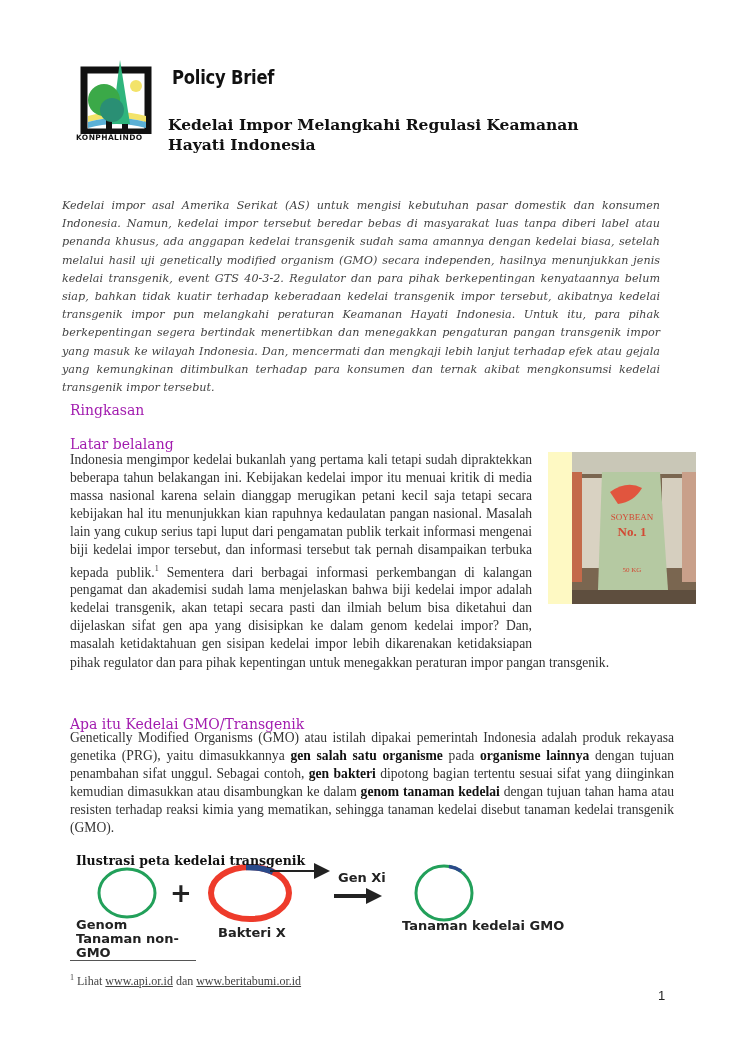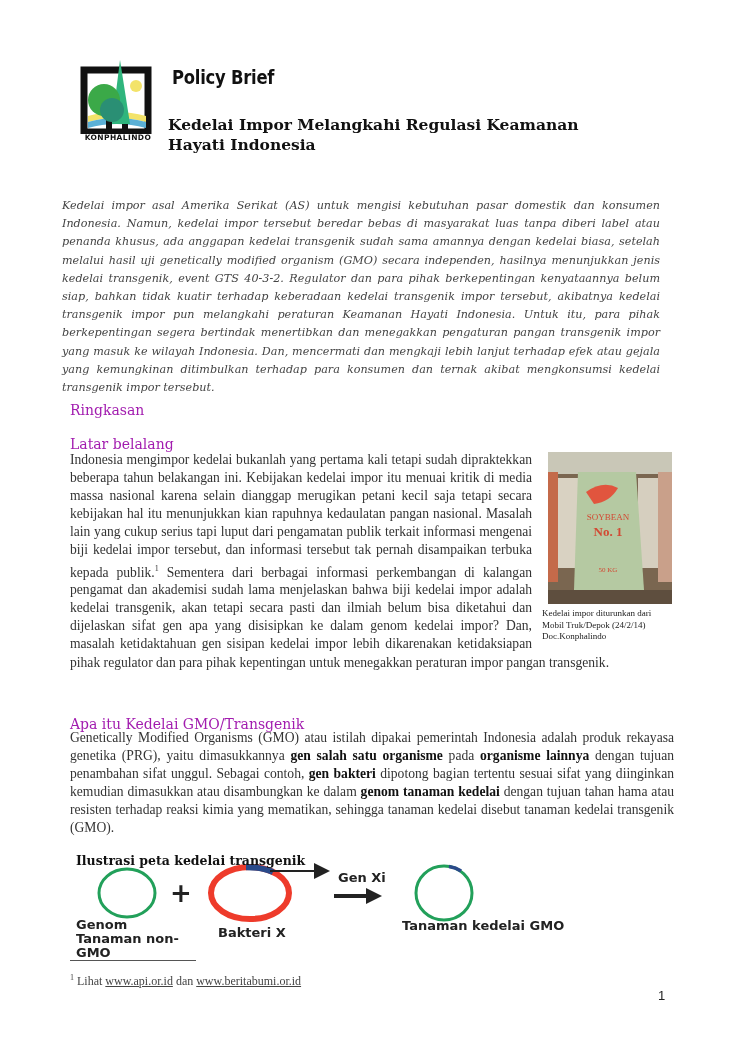--- a/index.html
+++ b/index.html
@@ -2,21 +2,21 @@
 <html><head>
 <meta charset="utf-8">
 <style>
   html, body { margin: 0; padding: 0; background: #ffffff; }
   body { width: 744px; height: 1058px; position: relative; overflow: hidden;
          font-family: "DejaVu Serif", serif; color: #222; }
   .abs { position: absolute; }
 
   
   #logo { left: 76px; top: 58px; width: 82px; height: 88px; }
-  #logo-text { left: 76px; top: 133px; width: 84px; text-align: center;
+  #logo-text { left: 76px; top: 133px; width: 84px; text-align: left;
                font-family: "DejaVu Sans", sans-serif; font-size: 7.5px; font-weight: bold;
                letter-spacing: 0.4px; color: #111; }
   #brief-label { left: 172px; top: 65px; font-family: "DejaVu Sans", sans-serif;
                  font-weight: bold; font-size: 20px; color: #111; transform: scaleX(0.82);
                  transform-origin: left top; letter-spacing: -0.3px; }
   #doc-title { left: 168px; top: 115px; width: 470px; font-family: "DejaVu Serif", serif;
                font-weight: bold; font-size: 15.5px; line-height: 20px; color: #111; }
 
   
   #abstract { left: 62px; top: 197px; width: 598px; font-style: italic;
@@ -30,22 +30,22 @@
   #h-gmo { left: 70px; top: 716px; }
 
   
   .body { font-family: "Liberation Serif", serif; font-size: 13.6px; line-height: 18.1px;
           text-align: justify; color: #333; }
   #latar-wrap { left: 70px; top: 451px; width: 604px; }
   #photo-box { float: right; width: 132px; height: 190px; margin-left: 10px; }
   .b { font-weight: bold; color: #111; }
 
   
-  #photo { width: 124px; height: 152px; margin-left: 6px; margin-top: 1px; background: #5eead4;
-           position: relative; overflow: hidden; }
+  #photo { width: 124px; height: 152px; margin-left: 6px; margin-top: 1px; background: #fef9c3;
+           position: relative; overflow: hidden; padding-left: 24px; }
   #caption { margin-left: 0px; margin-top: 4px; font-family: "Liberation Serif", serif;
              font-size: 9px; line-height: 11.5px; color: #222; text-align: left; }
 
   #gmo-para { left: 70px; top: 729px; width: 604px; }
 
   
   #diagram { left: 70px; top: 848px; width: 500px; height: 100px; }
   #diag-title { left: 76px; top: 853px; font-family: "DejaVu Serif", serif; font-weight: bold;
                 font-size: 12.5px; color: #111; }
   .dlabel { font-family: "DejaVu Sans", sans-serif; font-weight: bold; font-size: 13px; color: #222; }
@@ -107,21 +107,20 @@
         <rect x="110" y="20" width="14" height="110" fill="#c9a08a"></rect>
 
         <path d="M30 20 L88 20 L96 138 L26 138 Z" fill="#b5c9a2"></path>
         <path d="M38 40 Q55 28 70 36 Q62 50 46 52 Z" fill="#e1553e"></path>
         <text x="60" y="68" font-family="Liberation Serif, serif" font-size="9" fill="#d24a34" text-anchor="middle">SOYBEAN</text>
         <text x="60" y="84" font-family="Liberation Serif, serif" font-size="13" font-weight="bold" fill="#d24a34" text-anchor="middle">No. 1</text>
         <text x="60" y="120" font-family="Liberation Serif, serif" font-size="7" fill="#d24a34" text-anchor="middle">50 KG</text>
         <rect x="0" y="138" width="124" height="14" fill="#5e4e3e"></rect>
       </svg>
     </div>
-    <div id="caption">Kedelai impor diturunkan dari Mobil Truk/Depok (24/2/14) Doc.Konphalindo</div>
   </div>
   <span>Indonesia mengimpor kedelai bukanlah yang pertama kali tetapi sudah dipraktekkan beberapa tahun belakangan ini. Kebijakan kedelai impor itu menuai kritik di media massa nasional karena selain dianggap merugikan petani kecil saja tetapi secara kebijakan hal itu menunjukkan kian rapuhnya kedaulatan pangan nasional. Masalah lain yang cukup serius tapi luput dari pengamatan publik terkait informasi mengenai biji kedelai impor tersebut, dan informasi tersebut tak pernah disampaikan terbuka kepada publik.</span><sup style="font-size:8px;">1</sup><span> Sementera dari berbagai informasi perkembangan di kalangan pengamat dan akademisi sudah lama menjelaskan bahwa biji kedelai impor adalah kedelai transgenik, akan tetapi secara pasti dan ilmiah belum bisa diketahui dan dijelaskan sifat gen apa yang disisipkan ke dalam genom kedelai impor? Dan, masalah ketidaktahuan gen sisipan kedelai impor lebih dikarenakan ketidaksiapan pihak regulator dan para pihak kepentingan untuk menegakkan peraturan impor pangan transgenik.</span>
 </div>
 
 <div id="h-gmo" class="abs h2">Apa itu Kedelai GMO/Transgenik</div>
 <div id="gmo-para" class="abs body">
   <span>Genetically Modified Organisms (GMO) atau istilah dipakai pemerintah Indonesia adalah produk rekayasa genetika (PRG), yaitu dimasukkannya </span><span class="b">gen salah satu organisme</span><span> pada </span><span class="b">organisme lainnya</span><span> dengan tujuan penambahan sifat unggul. Sebagai contoh, </span><span class="b">gen bakteri</span><span> dipotong bagian tertentu sesuai sifat yang diinginkan kemudian dimasukkan atau disambungkan ke dalam </span><span class="b">genom tanaman kedelai</span><span> dengan tujuan tahan hama atau resisten terhadap reaksi kimia yang mematikan, sehingga tanaman kedelai disebut tanaman kedelai transgenik (GMO).</span>
 </div>
 
 <svg id="diagram" class="abs" width="500" height="100" viewBox="0 0 500 100">

